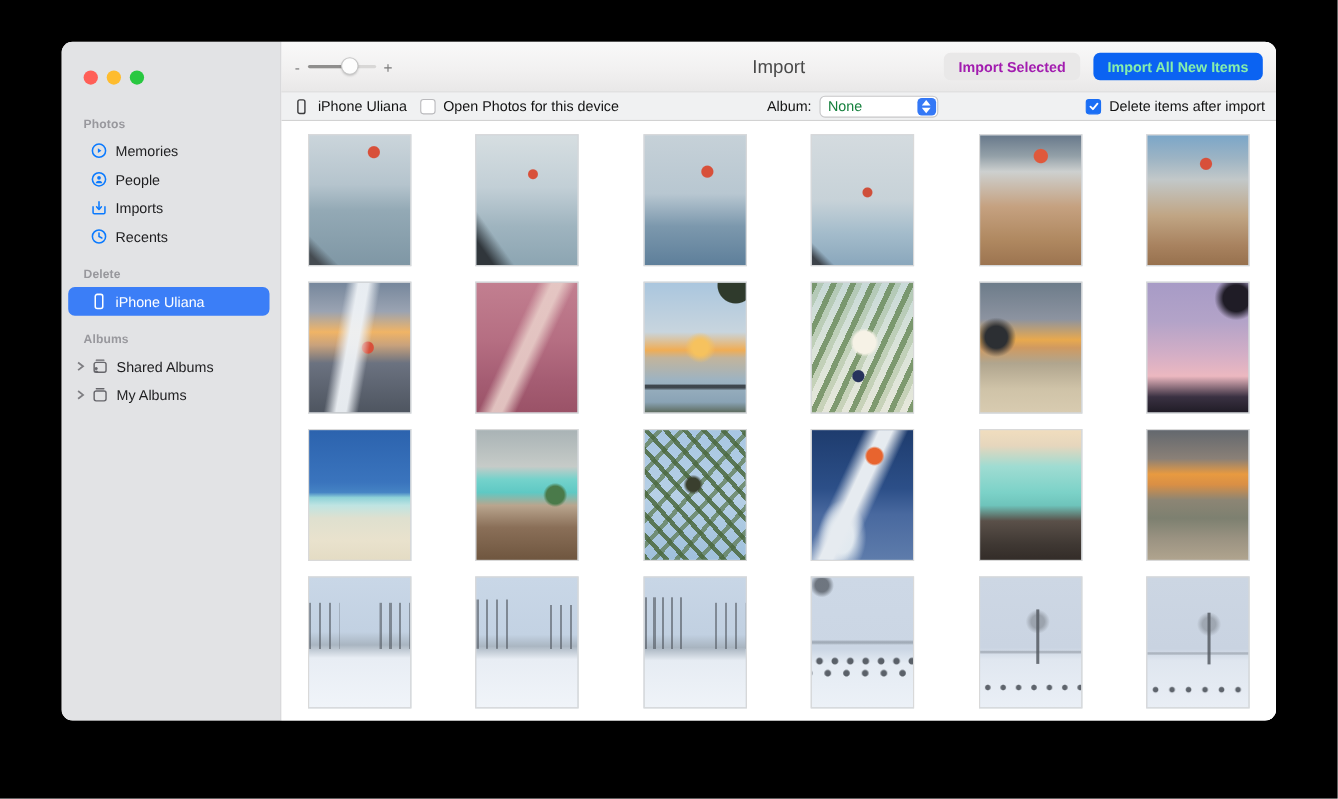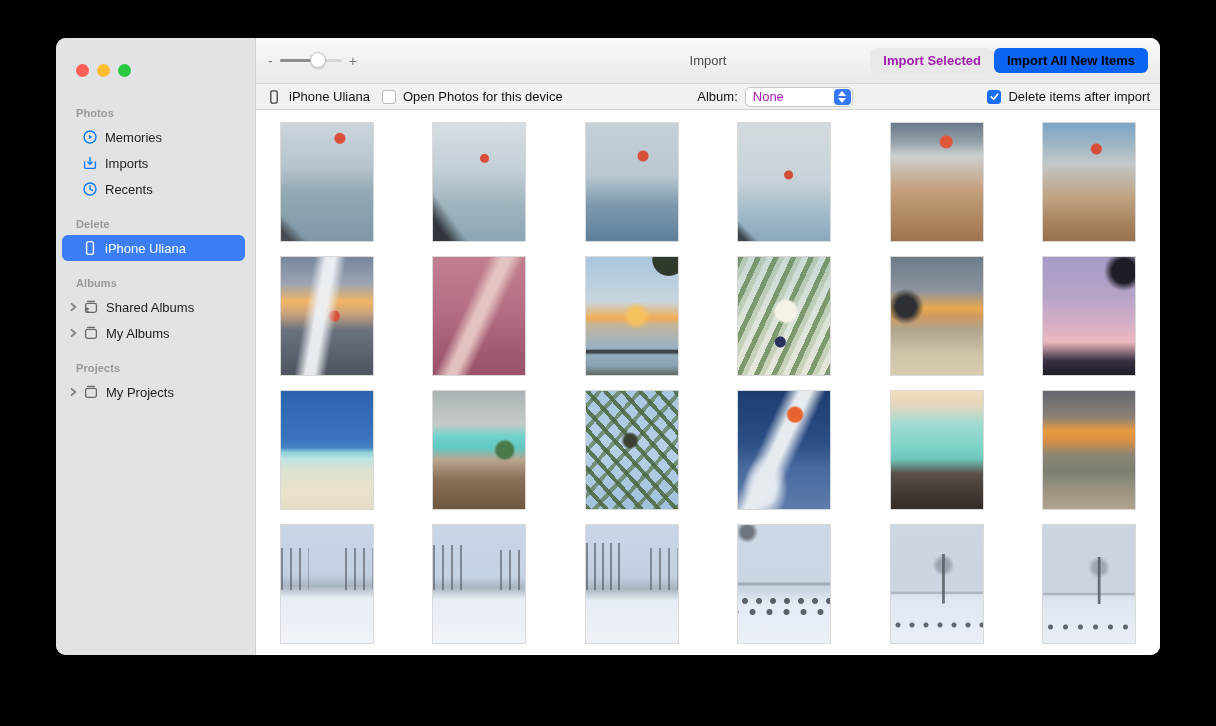--- a/index.html
+++ b/index.html
@@ -57,46 +57,46 @@
   .zoom .sign { font-size:14px; line-height:1; }
   .track { width:62px; height:3px; border-radius:2px; background:#d8d7d6; position:relative; }
   .track .fill { position:absolute; left:0; top:0; height:3px; width:62%; background:#8f8e8d; border-radius:2px; }
   .track .knob {
     position:absolute; left:calc(62% - 8px); top:-7px; width:16px; height:16px;
     border-radius:50%; background:#fdfdfd; border:1px solid #c6c6c6;
     box-shadow:0 1px 2px rgba(0,0,0,.18);
   }
   .tb-title {
     position:absolute; left:50%; transform:translateX(-50%);
-    font-size:13px; color:#4a4a4a;
+    font-size:17px; color:#4a4a4a;
   }
   .tb-buttons { margin-left:auto; display:flex; align-items:center; }
   .btn {
     height:25px; border-radius:6px; font-size:13px; font-weight:bold;
     display:flex; align-items:center; padding:0 13px; border:none; cursor:default;
     font-family:"Liberation Sans", sans-serif;
   }
   .btn.disabled { background:#e9e8e8; color:#a21caf; }
-  .btn.primary { background:#0b63f2; color:#000000; margin-left:0; }
+  .btn.primary { background:#0b63f2; color:#86efac; margin-left:12px; }
   .devicebar {
     height:26px; flex-shrink:0; background:#f0f1f2; border-bottom:1px solid #d2d2d2;
     display:flex; align-items:center; padding:0 10px; font-size:13px; color:#121212;
   }
   .devicebar .grow { flex:1; }
   .db-group { display:flex; align-items:center; gap:7px; }
   .checkbox {
     width:14px; height:14px; border-radius:3px; border:1px solid #b9b9bc;
     background:#fff; display:flex; align-items:center; justify-content:center;
   }
   .checkbox.checked { background:#1a6ef5; border-color:#1a6ef5; }
   .select {
     height:20px; width:108px; background:#fff; border:1px solid #c6c6c8;
     border-radius:5px; display:flex; align-items:center; overflow:hidden;
   }
-  .select .value { flex:1; padding:0 7px; font-size:13px; color:#a21caf; }
+  .select .value { flex:1; padding:0 7px; font-size:13px; color:#15803d; }
   .stepper {
     width:17px; height:16px; background:#3478f6; border-radius:4px;
     position:relative; margin-right:1px; flex-shrink:0;
   }
   .stepper::before {
     content:""; position:absolute; left:4px; top:2px;
     border-left:4.5px solid transparent; border-right:4.5px solid transparent;
     border-bottom:5px solid #fff;
   }
   .stepper::after {
@@ -132,20 +132,28 @@
 
 
       <div class="item">
         <svg class="icon16 blue-ic" viewBox="0 0 16 16" fill="none" stroke="currentColor" stroke-width="1.4">
           <circle cx="8" cy="8" r="6"></circle>
           <path d="M7 5.8 L10.2 8 L7 10.2 Z" fill="currentColor" stroke="none"></path>
         </svg>
         <span class="label">Memories</span>
       </div>
 
+      <div class="item">
+        <svg class="icon16 blue-ic" viewBox="0 0 16 16" fill="none" stroke="currentColor" stroke-width="1.4">
+          <circle cx="8" cy="8" r="6"></circle>
+          <circle cx="8" cy="6.6" r="1.7" fill="currentColor" stroke="none"></circle>
+          <path d="M4.8 11.6 a3.4 3.4 0 0 1 6.4 0" fill="currentColor" stroke="none"></path>
+        </svg>
+        <span class="label">People</span>
+      </div>
 
 
       <div class="item">
         <svg class="icon16 blue-ic" viewBox="0 0 16 16" fill="none" stroke="currentColor" stroke-width="1.4">
           <path d="M2.6 6.6 V12.2 a1.2 1.2 0 0 0 1.2 1.2 H12.2 a1.2 1.2 0 0 0 1.2 -1.2 V6.6"></path>
           <line x1="8" y1="2" x2="8" y2="9"></line>
           <path d="M5.8 7 L8 9.4 L10.2 7" stroke-linecap="round" stroke-linejoin="round"></path>
         </svg>
         <span class="label">Imports</span>
       </div>
@@ -191,33 +199,20 @@
             <polyline points="4,2.5 8.5,6 4,9.5"></polyline>
           </svg>
         <svg class="icon16 gray-ic" viewBox="0 0 16 16" fill="none" stroke="currentColor" stroke-width="1.3">
           <rect x="2.6" y="4.4" width="10.8" height="9" rx="1.8"></rect>
           <path d="M4.6 2.4 h6.8" stroke-linecap="round"></path>
         </svg>
         <span class="label">My Albums</span>
       </div>
     </div>
 
-    <div class="side-section">
-      <div class="section-title">Projects</div>
-      <div class="item albumrow">
-        <svg class="chev" viewBox="0 0 12 12" fill="none" stroke="#7e7e82" stroke-width="1.6">
-            <polyline points="4,2.5 8.5,6 4,9.5"></polyline>
-          </svg>
-        <svg class="icon16 gray-ic" viewBox="0 0 16 16" fill="none" stroke="currentColor" stroke-width="1.3">
-          <rect x="2.6" y="4.4" width="10.8" height="9" rx="1.8"></rect>
-          <path d="M4.6 2.4 h6.8" stroke-linecap="round"></path>
-        </svg>
-        <span class="label">My Projects</span>
-      </div>
-    </div>
   </aside>
 
   <div class="main">
 
     <div class="toolbar">
       <div class="zoom">
         <span class="sign">-</span>
         <div class="track">
           <div class="fill"></div>
           <div class="knob"></div>

